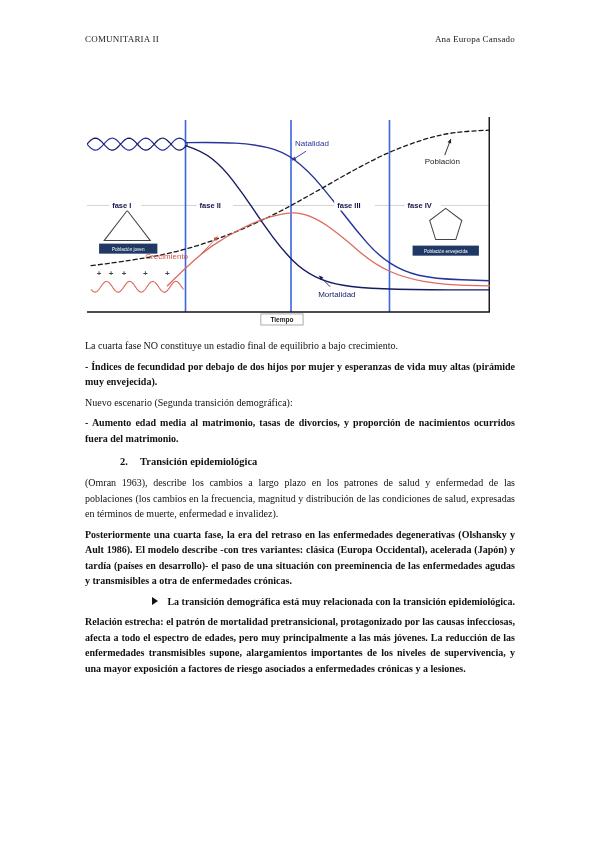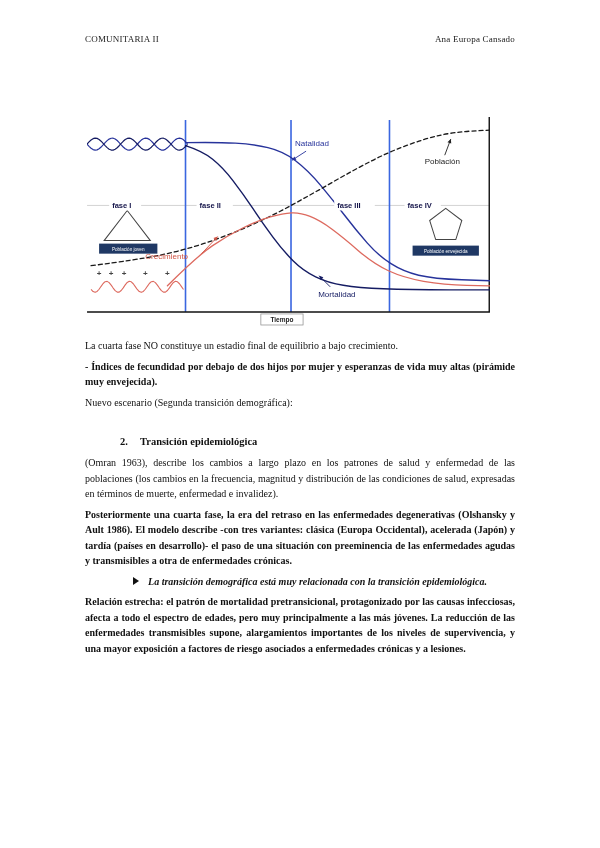--- a/index.html
+++ b/index.html
@@ -31,27 +31,26 @@
   .para {
     font-size: 10px;
     line-height: 15.5px;
     text-align: justify;
     margin-bottom: 5px;
   }
   .bold { font-weight: bold; }
   .heading {
     font-size: 10.5px;
     font-weight: bold;
-    margin: 26px 0 8px 35px;
+    margin: 10px 0 8px 35px;
   }
   .h-num { display: inline-block; width: 20px; }
   .arrow-bullet {
     padding-left: 20px;
-    text-align: center;
-    font-style: italic;
+    text-align: right;
   }
   .arrow-glyph {
     display: inline-block;
     width: 0; height: 0;
     border-left: 6px solid #111111;
     border-top: 4px solid transparent;
     border-bottom: 4px solid transparent;
     margin-right: 9px;
   }
 </style>
@@ -113,20 +112,21 @@
         <text x="319" y="93" font-size="7.5" font-weight="bold" fill="#15154a">fase IV</text>
         <rect x="173" y="198" width="42" height="11" fill="#ffffff" stroke="#888" stroke-width="0.7"></rect>
         <text x="194" y="206" font-size="6.5" font-weight="bold" fill="#222" text-anchor="middle">Tiempo</text>
       </svg>
   </figure>
 
   <p class="para">La cuarta fase NO constituye un estadio final de equilibrio a bajo crecimiento.</p>
 
   <p class="para bold">- Índices de fecundidad por debajo de dos hijos por mujer y esperanzas de vida muy altas (pirámide muy envejecida).</p>
   <p class="para">Nuevo escenario (Segunda transición demográfica):</p>
+  <p class="para bold">- Aumento edad media al matrimonio, tasas de divorcios, y proporción de nacimientos ocurridos fuera del matrimonio.</p>
 
   <h2 class="heading">
     <span class="h-num">2.</span><span>Transición epidemiológica</span>
   </h2>
 
   <p class="para">(Omran 1963), describe los cambios a largo plazo en los patrones de salud y enfermedad de las poblaciones (los cambios en la frecuencia, magnitud y distribución de las condiciones de salud, expresadas en términos de muerte, enfermedad e invalidez).</p>
   <p class="para bold">Posteriormente una cuarta fase, la era del retraso en las enfermedades degenerativas (Olshansky y Ault 1986). El modelo describe -con tres variantes: clásica (Europa Occidental), acelerada (Japón) y tardía (países en desarrollo)- el paso de una situación con preeminencia de las enfermedades agudas y transmisibles a otra de enfermedades crónicas.</p>
 
   <p class="para bold arrow-bullet">
     <span class="arrow-glyph"></span><span>La transición demográfica está muy relacionada con la transición epidemiológica.</span>

